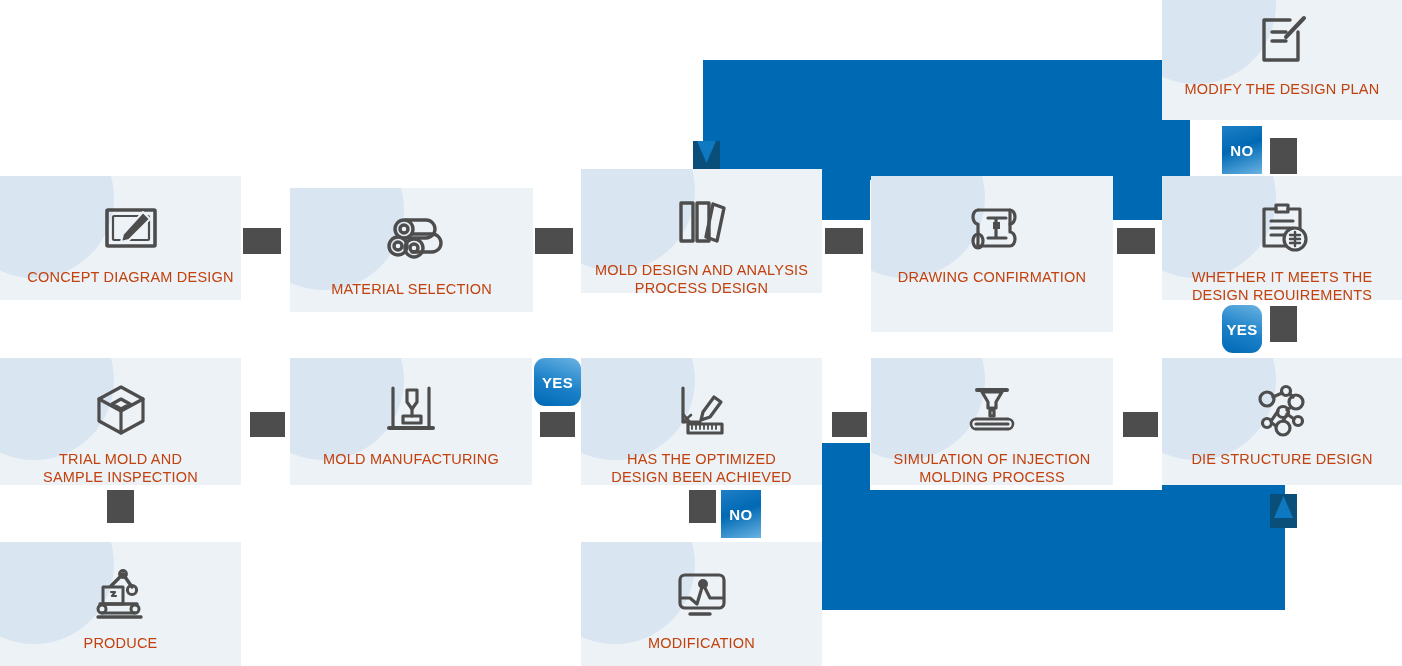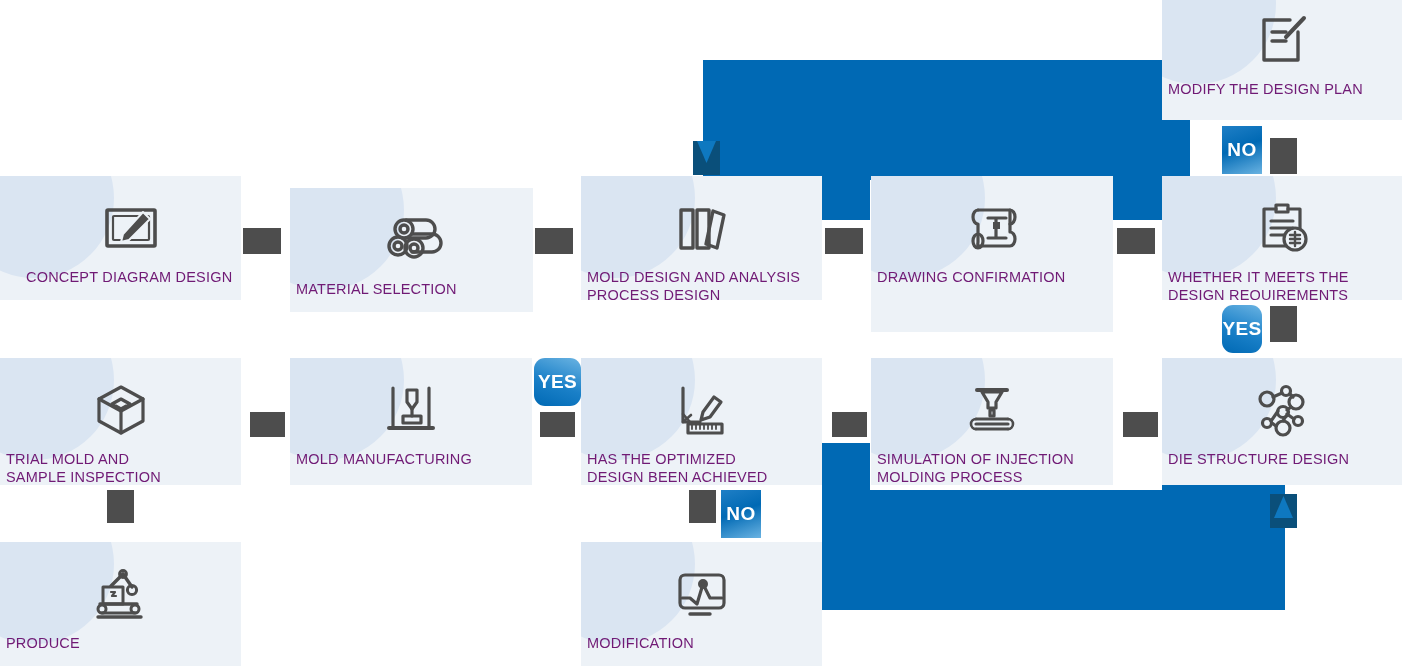--- a/index.html
+++ b/index.html
@@ -46,44 +46,44 @@
   .card .ico{
     margin-top:20px;
     width:64px;height:64px;
     display:block;
     color:#4d4d4d;
   }
   .card .ico svg{display:block;width:64px;height:64px;}
   .card .cap{
     margin-top:8px;
     width:100%;
-    text-align:left;
+    text-align:center;
     font-size:14.5px;
     line-height:18px;
     letter-spacing:.2px;
-    color:#701a75;
+    color:#c2410c;
     white-space:pre-line;
     padding:0 6px;
     box-sizing:border-box;
   }
 
   
   .stub{
     position:absolute;
     background:#4d4d4d;
   }
 
   
   .badge{
     position:absolute;
     display:flex;
     align-items:center;
     justify-content:center;
     color:#ffffff;
-    font-size:19px;
+    font-size:15px;
     font-weight:bold;
     letter-spacing:.4px;
   }
   .badge.down{background:linear-gradient(160deg,#1f7fc6 0%,#0069b4 45%,#6ab3e2 100%);}
   .badge.up{background:linear-gradient(200deg,#6ab3e2 0%,#1a80c8 55%,#0069b4 100%);border-radius:11px;}
 </style>
 </head>
 <body>
 
 <div id="stage">
@@ -134,21 +134,21 @@
           <circle cx="18" cy="38" r="4"></circle>
           <circle cx="34" cy="40" r="9"></circle>
           <circle cx="34" cy="40" r="4"></circle>
         </svg>
       </span>
       <span class="cap">MATERIAL SELECTION</span>
     </div>
   </div>
   <div class="stub" style="left:535px;top:228px;width:38px;height:26px;"></div>
 
-  <div class="card" style="left:581px;top:176px;width:241px;height:124px;">
+  <div class="card" style="left:581px;top:169px;width:241px;height:124px;">
     <div class="corner"></div>
     <div class="inner">
       <span class="ico">
         <svg viewBox="0 0 64 64" fill="none" stroke="#4d4d4d" stroke-width="3.4" stroke-linejoin="round" stroke-linecap="round">
           <rect x="11" y="14" width="12" height="38"></rect>
           <rect x="27" y="14" width="12" height="38"></rect>
           <path d="M43 15 L54 19 L47 52 L36 48 Z"></path>
         </svg>
       </span>
       <span class="cap">MOLD DESIGN AND ANALYSIS

